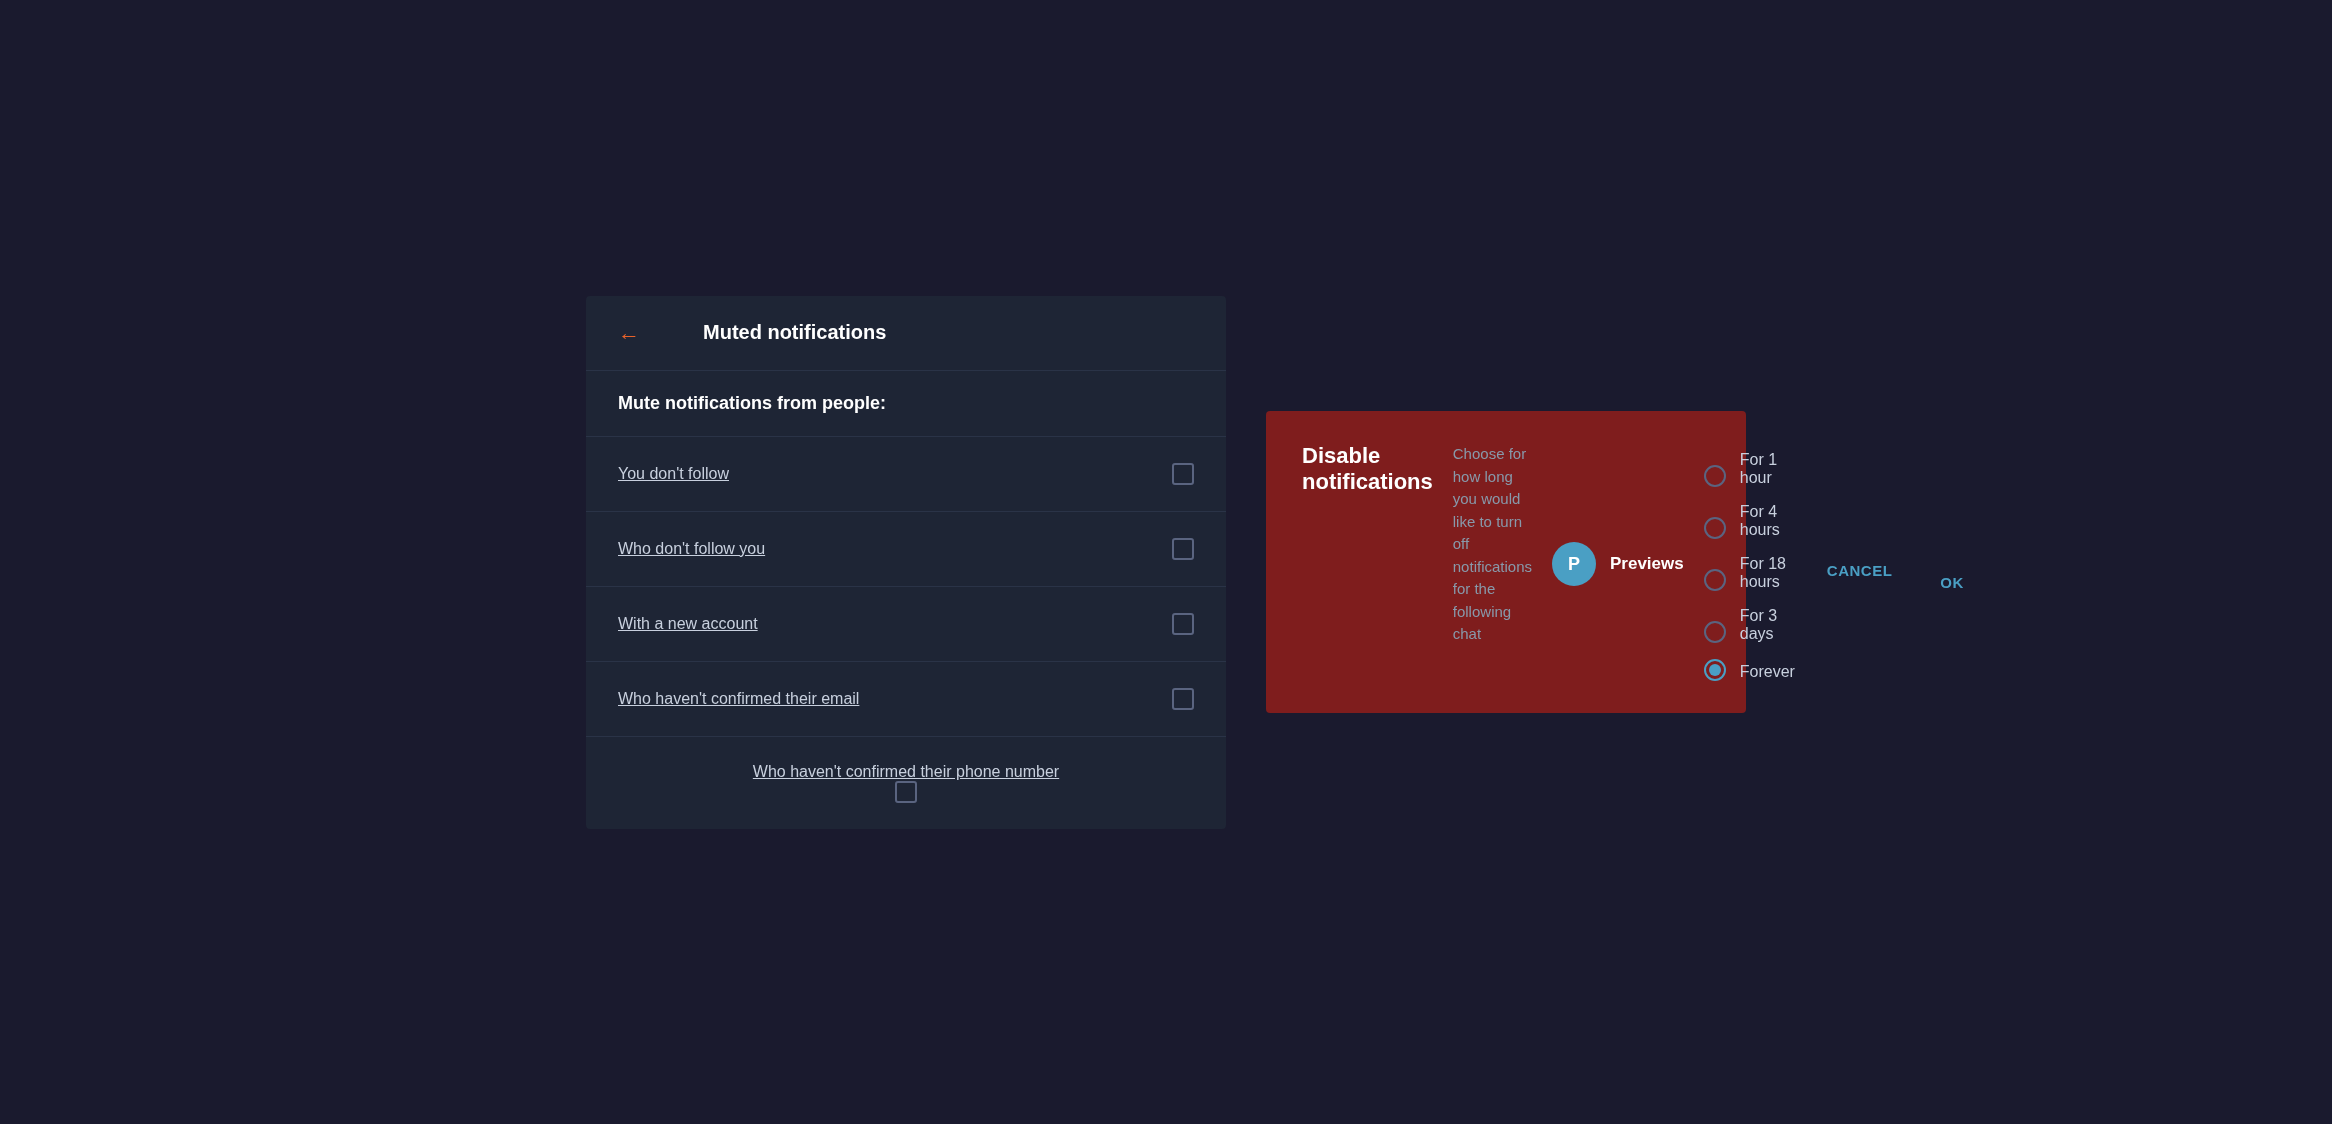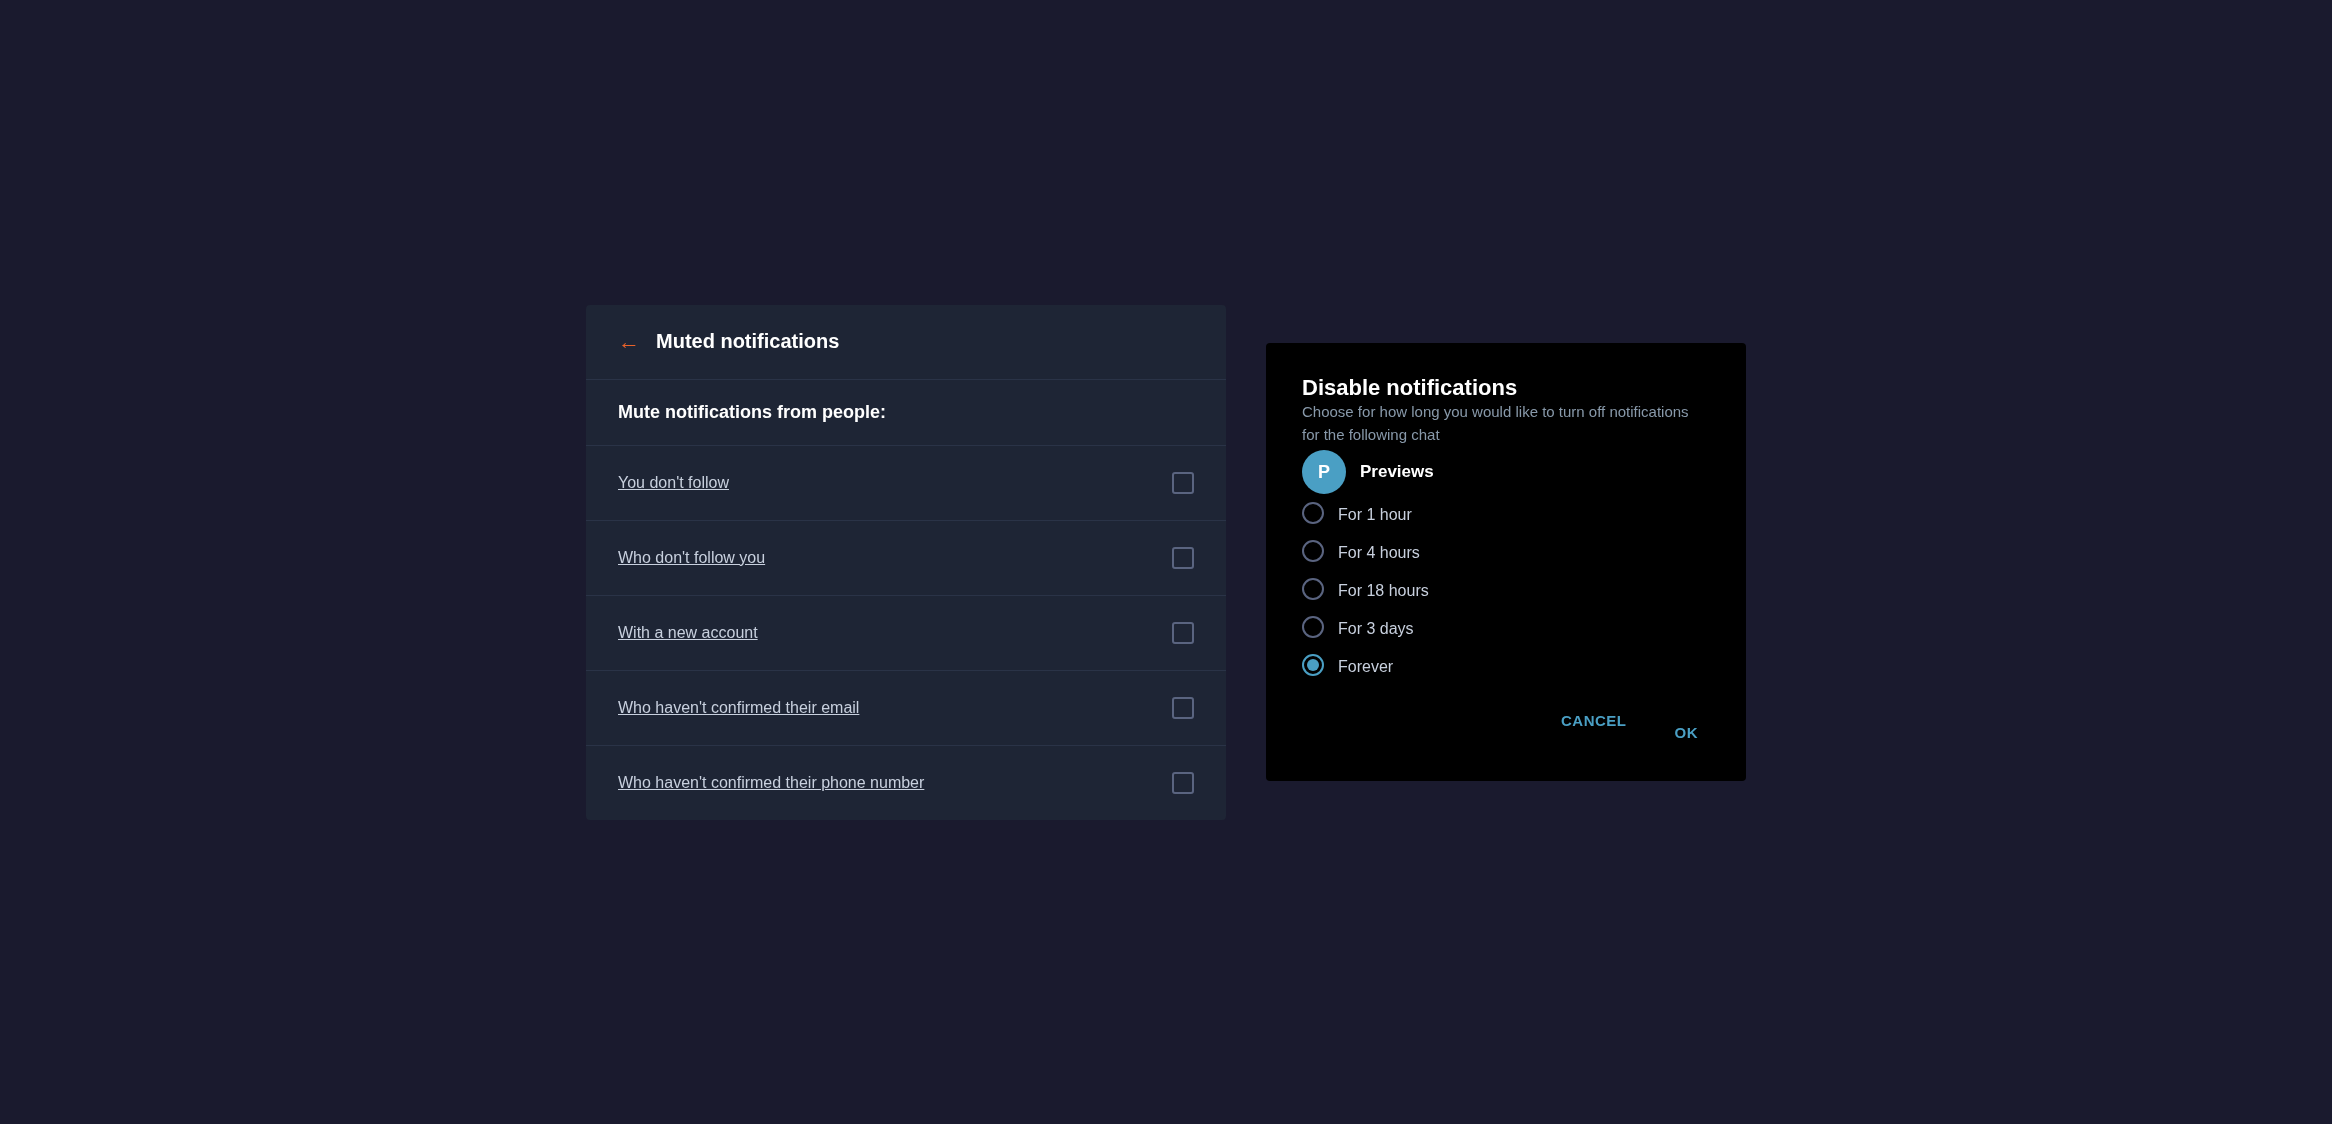--- a/index.html
+++ b/index.html
@@ -35,20 +35,21 @@
       color: #e8622a;
       font-size: 22px;
       cursor: pointer;
       font-weight: bold;
     }
 
     .muted-header-title {
       color: #ffffff;
       font-size: 20px;
       font-weight: 700;
+      margin-left: 47px;
     }
 
     .muted-section-label {
       padding: 22px 32px;
       color: #ffffff;
       font-size: 18px;
       font-weight: 700;
       border-bottom: 1px solid #2a3347;
     }
 
@@ -58,40 +59,41 @@
       justify-content: space-between;
       padding: 26px 32px;
       border-bottom: 1px solid #2a3347;
       color: #c8d0de;
       font-size: 16px;
       text-decoration: underline;
     }
 
     .muted-item:last-child {
       border-bottom: none;
+      flex-direction: column;
     }
 
     .muted-checkbox {
       width: 22px;
       height: 22px;
       border: 2px solid #5a6480;
       border-radius: 3px;
       background: transparent;
       flex-shrink: 0;
       cursor: pointer;
     }
 
     
     .disable-panel {
-      background: #000000;
+      background: #7f1d1d;
       border-radius: 4px;
       width: 480px;
       padding: 32px 36px;
       display: flex;
-      flex-direction: column;
+      gap: 20px;
     }
 
     .disable-title {
       color: #ffffff;
       font-size: 22px;
       font-weight: 600;
     }
 
     .disable-subtitle {
       color: #8899aa;

